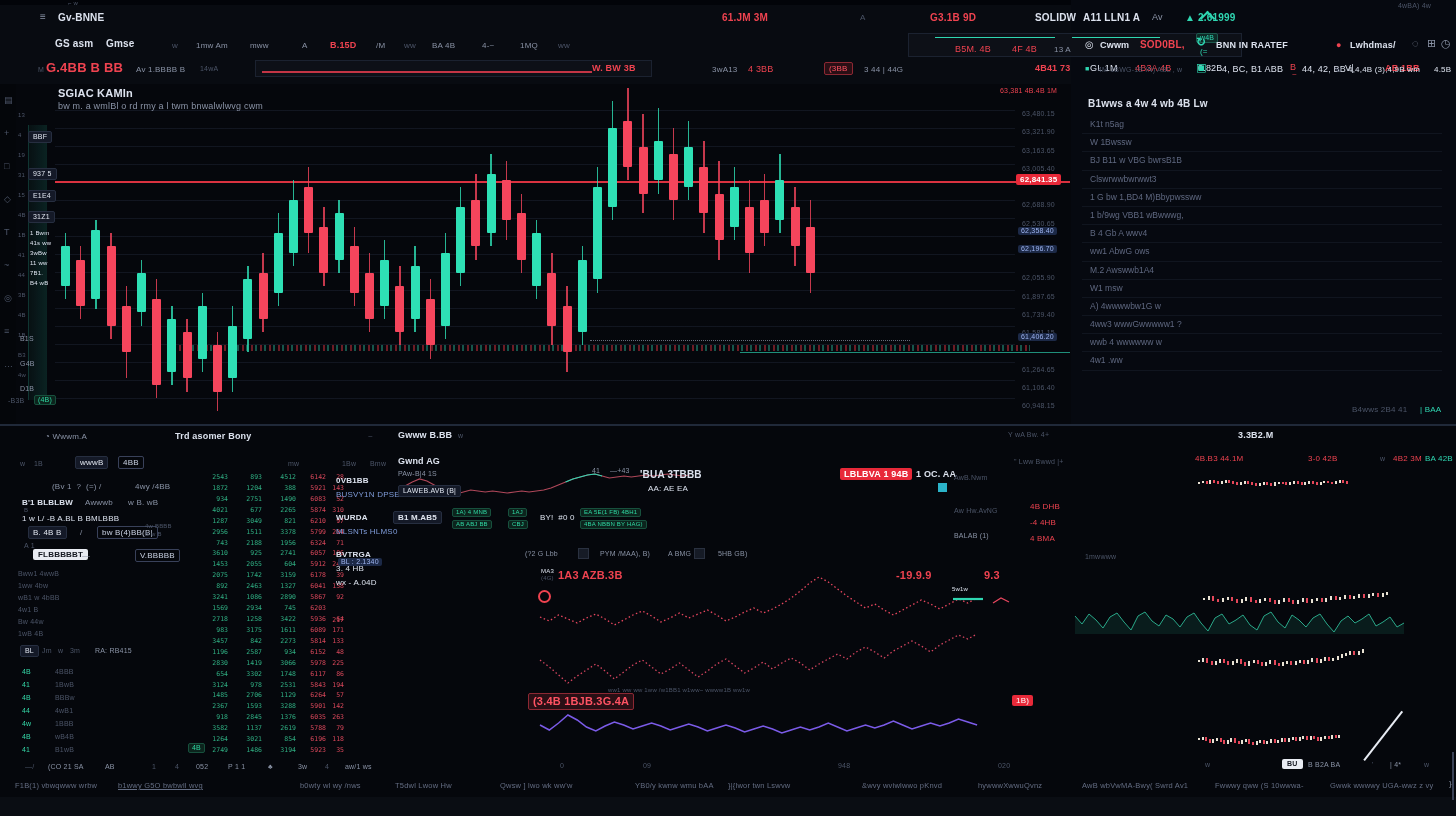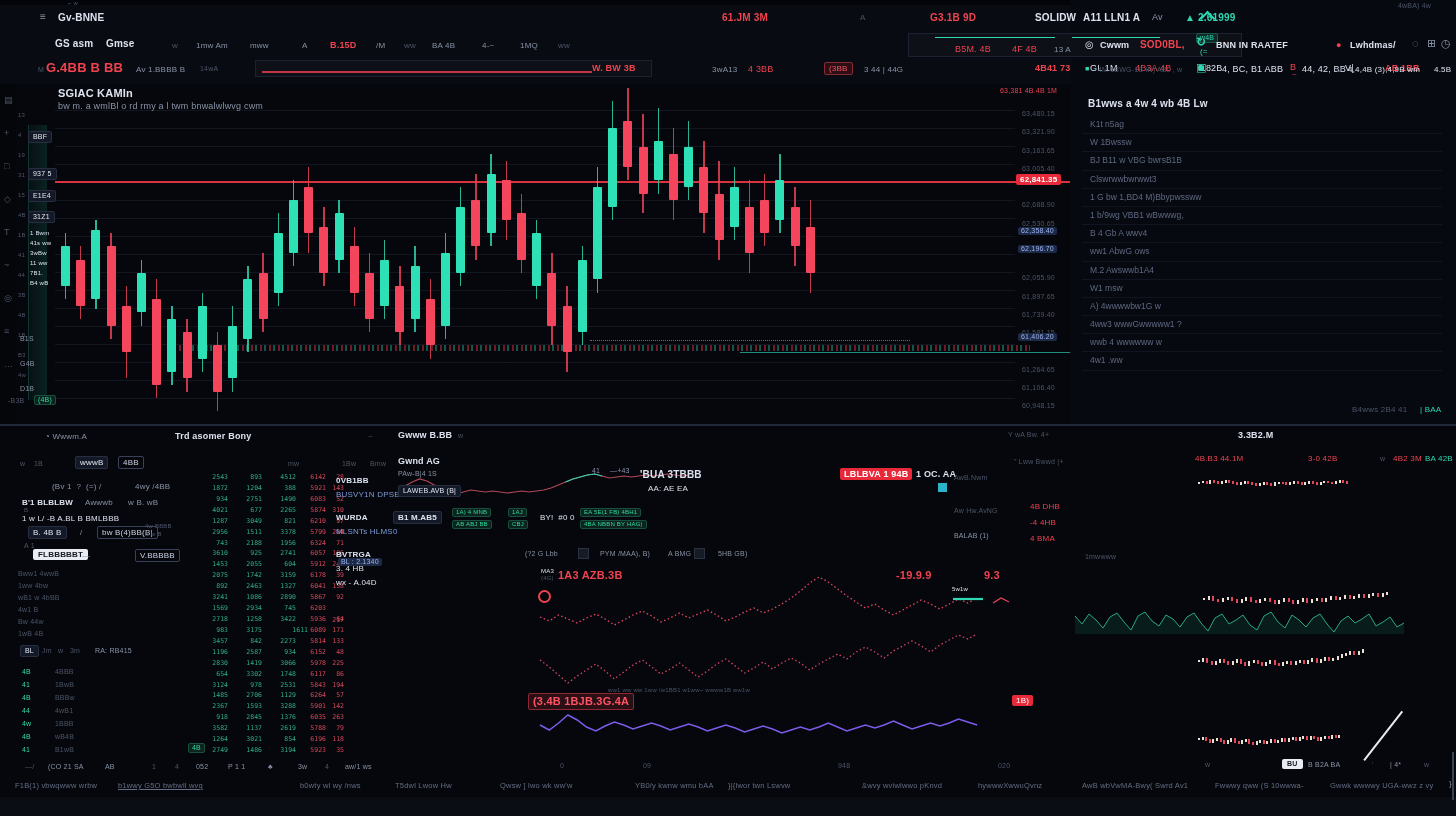--- a/index.html
+++ b/index.html
@@ -459,21 +459,21 @@
       <span class="obc ob-g" style="left: 72px; top: 131.077px; width: 28px;">745</span>
       <span class="obc ob-r" style="left: 104px; top: 131.077px; width: 26px;">6203</span>
       <span class="obc ob-r" style="left: 132px; top: 131.077px; width: 16px; margin-top: 12px;">217</span>
       <span class="obc ob-g" style="left: 4px; top: 142px; width: 28px;">2718</span>
       <span class="obc ob-g" style="left: 38px; top: 142px; width: 28px;">1258</span>
       <span class="obc ob-g" style="left: 72px; top: 142px; width: 28px;">3422</span>
       <span class="obc ob-r" style="left: 104px; top: 142px; width: 26px;">5936</span>
       <span class="obc ob-r" style="left: 132px; top: 142px; width: 16px;">64</span>
       <span class="obc ob-g" style="left: 4px; top: 152.923px; width: 28px;">983</span>
       <span class="obc ob-g" style="left: 38px; top: 152.923px; width: 28px;">3175</span>
-      <span class="obc ob-g" style="left: 84px; top: 152.923px; width: 28px;">1611</span>
+      <span class="obc ob-g" style="left: 72px; top: 152.923px; width: 28px;">1611</span>
       <span class="obc ob-r" style="left: 104px; top: 152.923px; width: 26px;">6089</span>
       <span class="obc ob-r" style="left: 132px; top: 152.923px; width: 16px;">171</span>
       <span class="obc ob-g" style="left: 4px; top: 163.846px; width: 28px;">3457</span>
       <span class="obc ob-g" style="left: 38px; top: 163.846px; width: 28px;">842</span>
       <span class="obc ob-g" style="left: 72px; top: 163.846px; width: 28px;">2273</span>
       <span class="obc ob-r" style="left: 104px; top: 163.846px; width: 26px;">5814</span>
       <span class="obc ob-r" style="left: 132px; top: 163.846px; width: 16px;">133</span>
       <span class="obc ob-g" style="left: 4px; top: 174.769px; width: 28px;">1196</span>
       <span class="obc ob-g" style="left: 38px; top: 174.769px; width: 28px;">2587</span>
       <span class="obc ob-g" style="left: 72px; top: 174.769px; width: 28px;">934</span>

